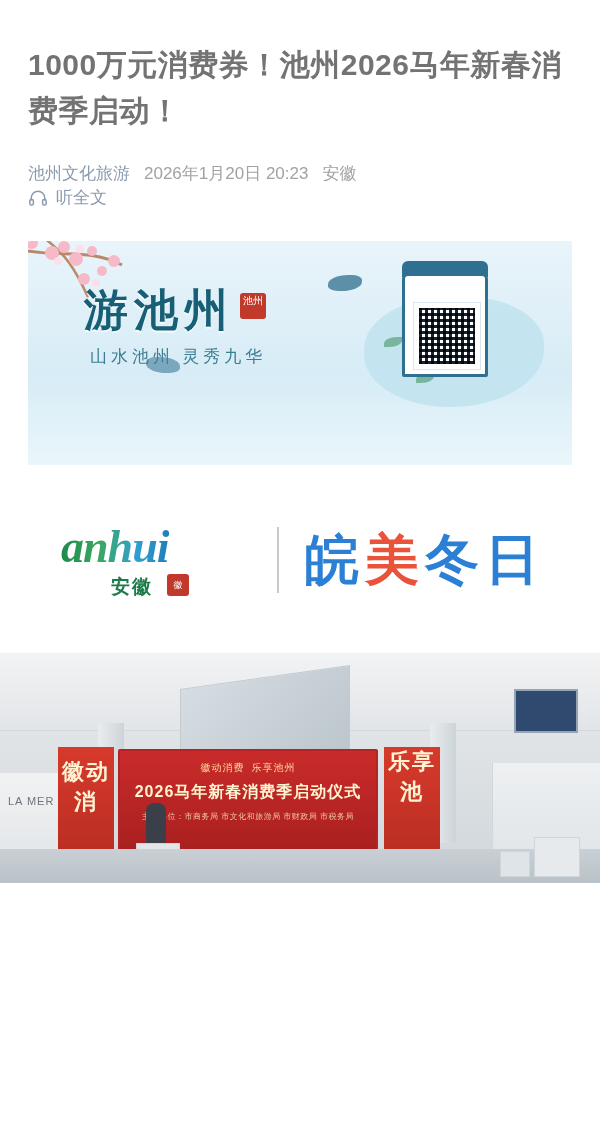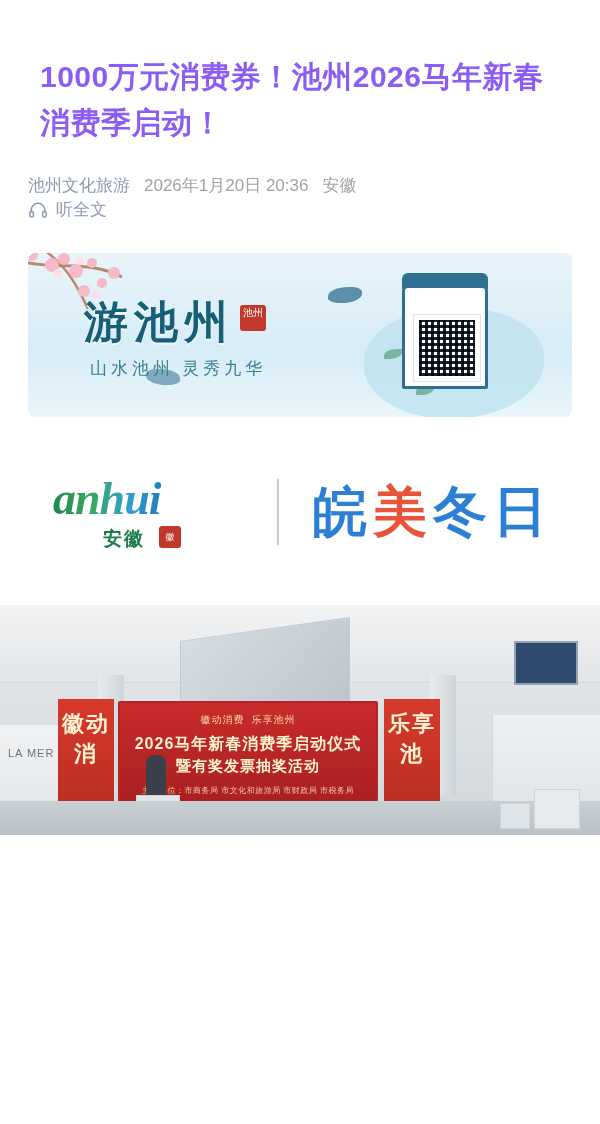--- a/index.html
+++ b/index.html
@@ -19,24 +19,24 @@
   }
   .content {
     padding: 0 28px;
   }
 
   
   .title {
     font-size: 30px;
     line-height: 46px;
     font-weight: bold;
-    color: #8b5cf6;
+    color: #737373;
     letter-spacing: 0.5px;
     padding-top: 42px;
-    margin: 12px;
+    margin: 0;
     word-break: break-word;
   }
 
   
   .meta {
     margin-top: 28px;
     display: flex;
     align-items: center;
     font-size: 17px;
     color: #9b9b9b;
@@ -63,22 +63,22 @@
   .listen .headphone svg { display:block; }
 
   
   .banner-wrap {
     margin-top: 32px;
     width: 100%;
   }
   .banner {
     position: relative;
     width: 100%;
-    height: 164px;
-    border-radius: 8px;
+    height: 224px;
+    border-radius: 2px;
     overflow: hidden;
     background: linear-gradient(180deg, #eaf5fb 0%, #dff0f8 45%, #eef8fc 100%);
   }
   .banner .sky {
     position:absolute; inset:0;
     background: linear-gradient(180deg,#e9f4fa 0%, #d7ecf6 60%, #eaf6fb 100%);
   }
   .banner .blossom {
     position: absolute;
     top: -10px; left: -10px;
@@ -168,21 +168,21 @@
   .banner .leaf.l1 { left: 356px; top: 96px; }
   .banner .leaf.l2 { left: 388px; top: 132px; }
 
   
   .logo-row {
     margin-top: 40px;
     height: 110px;
     display: flex;
     align-items: center;
     justify-content: center;
-    gap: 8px;
+    gap: 0;
   }
   .anhui-logo {
     width: 196px;
     position: relative;
     height: 96px;
   }
   .anhui-word {
     font-size: 46px;
     font-weight: bold;
     font-style: italic;
@@ -310,21 +310,20 @@
     letter-spacing: 2px;
   }
   .photo .side-right {
     position:absolute; left: 384px; top: 94px;
     width: 56px; height: 136px;
     background: linear-gradient(180deg,#d63a2b,#b32a20);
     color: #fff3d2;
     font-size: 22px;
     font-weight: bold;
     text-align:center;
-    padding-top: 10px;
     line-height: 30px;
     letter-spacing: 2px;
   }
   .photo .speaker {
     position:absolute; left: 146px; top: 150px;
     width: 20px; height: 48px;
     background: #3b3f4a;
     border-radius: 8px 8px 0 0;
   }
   .photo .podium {
@@ -373,21 +372,21 @@
 </head>
 <body>
 
 <div class="page">
   <div class="content">
 
     <h1 class="title">1000万元消费券！池州2026马年新春消费季启动！</h1>
 
     <div class="meta">
       <span class="author">池州文化旅游</span>
-      <span class="date">2026年1月20日 20:36</span>
+      <span class="date">2026年1月20日 20:23</span>
       <span class="region">安徽</span>
     </div>
 
     <div class="listen">
       <span class="headphone">
         <svg width="20" height="20" viewBox="0 0 20 20" fill="none" stroke="#8a9aae" stroke-width="1.5">
           <path d="M3.2 12.5V10a6.8 6.8 0 0 1 13.6 0v2.5"></path>
           <rect x="1.8" y="11.6" width="3.6" height="5.4" rx="1.6"></rect>
           <rect x="14.6" y="11.6" width="3.6" height="5.4" rx="1.6"></rect>
         </svg>
@@ -457,21 +456,20 @@
       <div class="shop-left">
         <div class="sign">LA MER</div>
       </div>
       <div class="shop-right"></div>
       <div class="screen"></div>
       <div class="side-left">徽动消</div>
       <div class="side-right">乐享池</div>
       <div class="banner-red">
         <div class="line-top">徽动消费 乐享池州</div>
         <div class="line1">2026马年新春消费季启动仪式</div>
-        <div class="line2">暨有奖发票抽奖活动</div>
         <div class="line3">主办单位：市商务局 市文化和旅游局 市财政局 市税务局</div>
       </div>
       <div class="speaker"></div>
       <div class="podium"></div>
       <div class="floor"></div>
       <div class="box-right"></div>
       <div class="box-right2"></div>
     </div>
   </div>
 </div>

